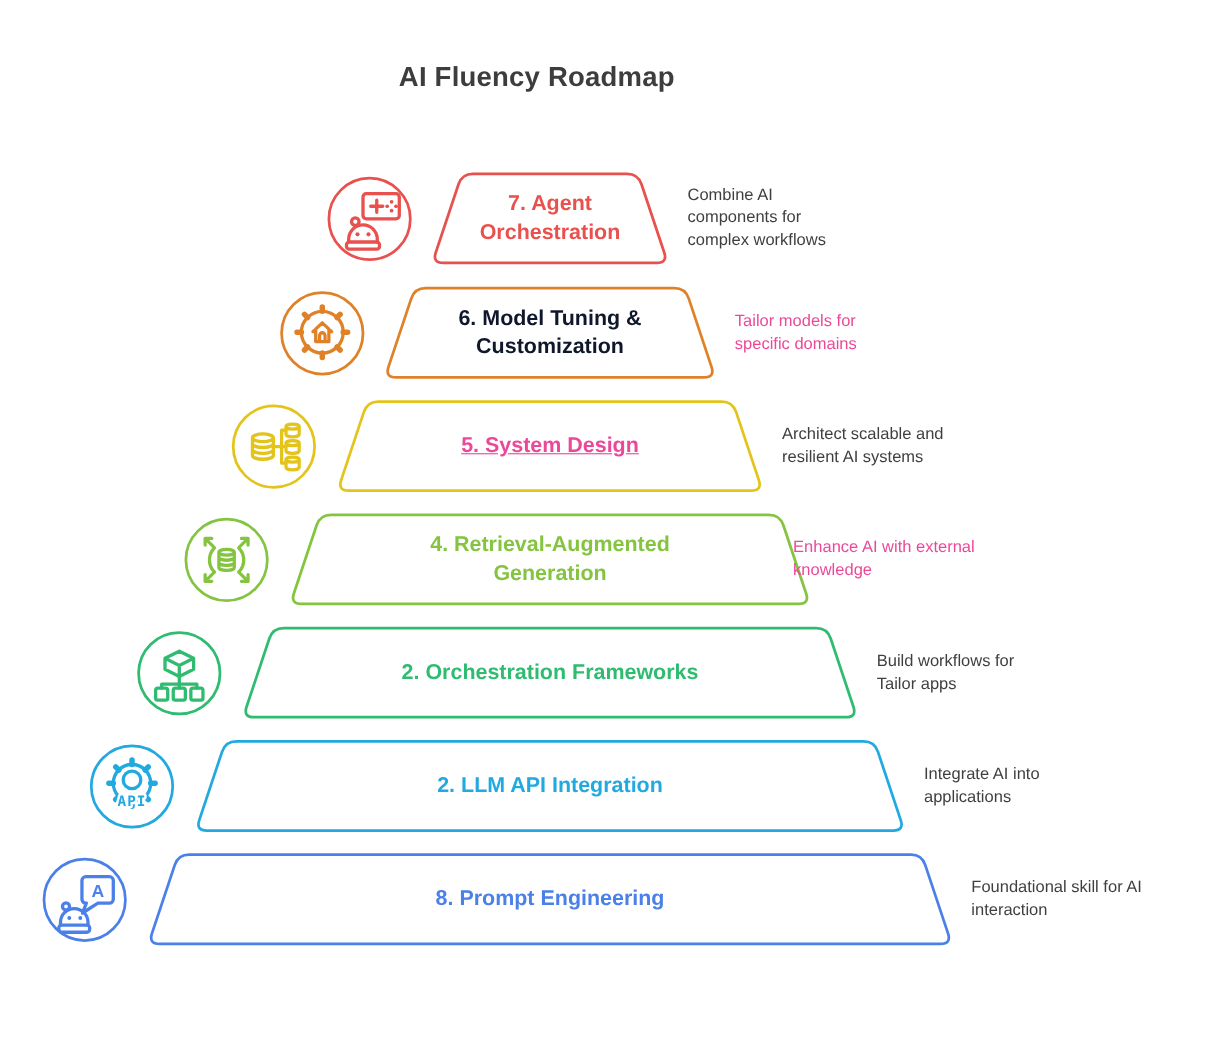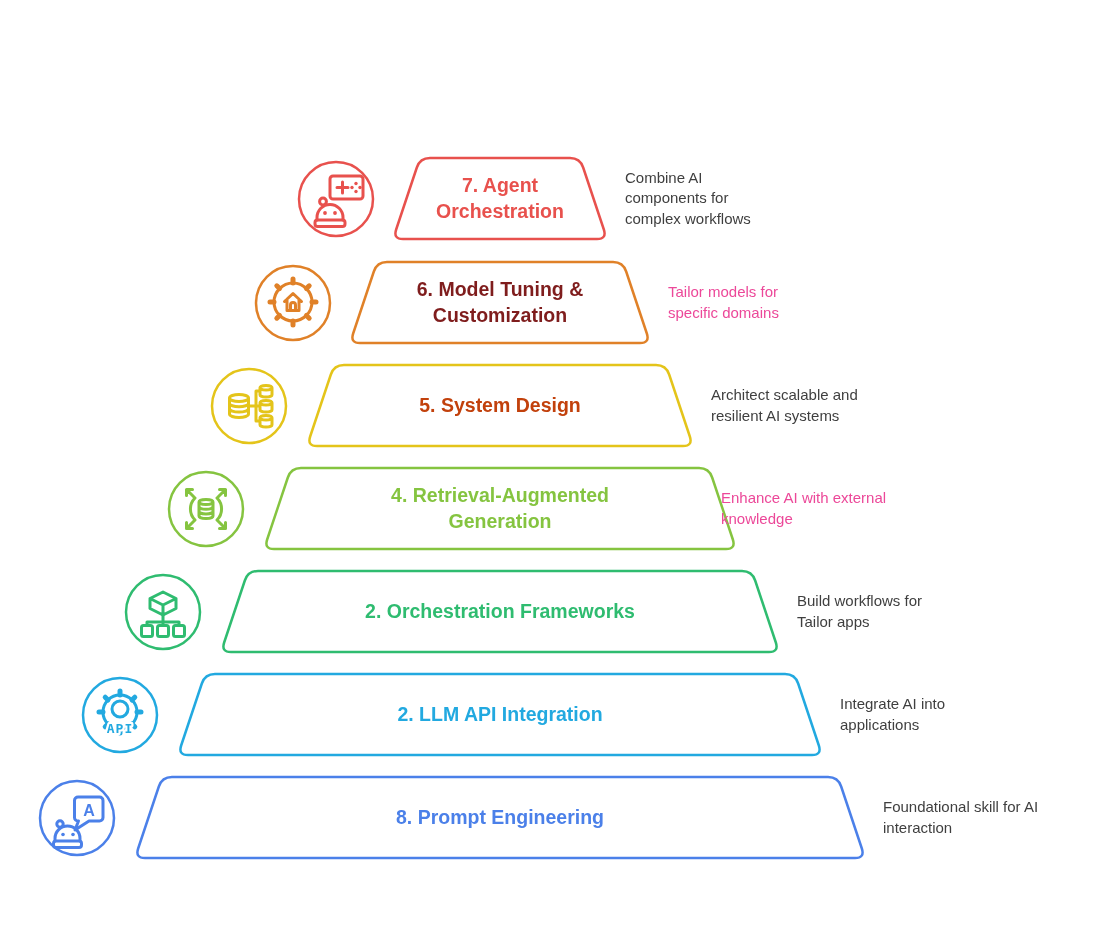--- a/index.html
+++ b/index.html
@@ -21,20 +21,21 @@
   .icon .letter{font-family:"Liberation Sans",sans-serif;font-size:16px;stroke-width:0;}
   .trap-label{position:absolute;display:flex;align-items:center;justify-content:center;
               text-align:center;font-weight:bold;font-size:19.5px;line-height:1.3;}
   .desc{position:absolute;display:flex;align-items:center;
         font-size:15px;line-height:1.35;color:#3F3F3F;}
 </style>
 </head>
 <body>
 
 <div id="stage">
+  <div id="title" style="color: rgb(61, 61, 61);">AI Fluency Roadmap</div>
   <svg id="trap-svg" width="1120" height="945">
       <path d="M430,158 L570,158 Q580,158 583.1622776601683,167.48683298050514 L603.8377223398317,229.51316701949486 Q607,239 597,239 L403,239 Q393,239 396.1622776601684,229.51316701949486 L416.8377223398316,167.48683298050514 Q420,158 430,158 Z" fill="#fff" stroke="#E8514D" stroke-width="2.5"></path>
       <path d="M387,262 L613,262 Q623,262 626.1622776601683,271.48683298050514 L646.8377223398317,333.51316701949486 Q650,343 640,343 L360,343 Q350,343 353.1622776601684,333.51316701949486 L373.8377223398316,271.48683298050514 Q377,262 387,262 Z" fill="#fff" stroke="#E08128" stroke-width="2.5"></path>
       <path d="M344,365 L656,365 Q666,365 669.1622776601683,374.48683298050514 L689.8377223398317,436.51316701949486 Q693,446 683,446 L317,446 Q307,446 310.1622776601684,436.51316701949486 L330.8377223398316,374.48683298050514 Q334,365 344,365 Z" fill="#fff" stroke="#E4C41A" stroke-width="2.5"></path>
       <path d="M301,468 L699,468 Q709,468 712.1622776601683,477.48683298050514 L732.8377223398317,539.5131670194949 Q736,549 726,549 L274,549 Q264,549 267.1622776601684,539.5131670194949 L287.8377223398316,477.48683298050514 Q291,468 301,468 Z" fill="#fff" stroke="#85C440" stroke-width="2.5"></path>
       <path d="M258,571 L742,571 Q752,571 755.1622776601683,580.4868329805051 L775.8377223398317,642.5131670194949 Q779,652 769,652 L231,652 Q221,652 224.16227766016837,642.5131670194949 L244.83772233983163,580.4868329805051 Q248,571 258,571 Z" fill="#fff" stroke="#2FBC70" stroke-width="2.5"></path>
       <path d="M215,674 L785,674 Q795,674 798.1622776601683,683.4868329805051 L818.8377223398317,745.5131670194949 Q822,755 812,755 L188,755 Q178,755 181.16227766016837,745.5131670194949 L201.83772233983163,683.4868329805051 Q205,674 215,674 Z" fill="#fff" stroke="#22A9E0" stroke-width="2.5"></path>
       <path d="M172,777 L828,777 Q838,777 841.1622776601683,786.4868329805051 L861.8377223398317,848.5131670194949 Q865,858 855,858 L145,858 Q135,858 138.16227766016837,848.5131670194949 L158.83772233983163,786.4868329805051 Q162,777 172,777 Z" fill="#fff" stroke="#4B80E9" stroke-width="2.5"></path>
     </svg>
 
@@ -61,36 +62,36 @@
 
   <div class="row">
     <div class="icon" style="left: 253px; top: 262.5px; color: rgb(224, 129, 40);">
       <svg viewBox="0 0 80 80">
         <circle class="ring" cx="40" cy="40" r="37"></circle>
         <circle cx="40" cy="39" r="19"></circle>
         <path class="tooth" d="M59 39 H63 M53.4 52.4 L56.2 55.2 M40 58 V62 M26.6 52.4 L23.8 55.2 M21 39 H17 M26.6 25.6 L23.8 22.8 M40 20 V16 M53.4 25.6 L56.2 22.8"></path>
         <path d="M31.5 38.5 L40 30.5 L48.5 38.5 M34 36 V47.5 H46 V36 M37.5 47.5 V42 a2.5 2.5 0 0 1 5 0 V47.5"></path>
       </svg>
     </div>
-    <div class="trap-label" style="left: 380px; top: 262px; width: 240px; height: 81px; color: #7f1d1d;">6. Model Tuning &amp; Customization</div>
+    <div class="trap-label" style="left: 380px; top: 262px; width: 240px; height: 81px; color: #0f172a;">6. Model Tuning &amp; Customization</div>
     <div class="desc" style="left: 668px; top: 262px; width: 140px; height: 81px; color: #ec4899;">Tailor models for specific domains</div>
   </div>
 
   <div class="row">
     <div class="icon" style="left: 209px; top: 365.5px; color: rgb(228, 196, 26);">
       <svg viewBox="0 0 80 80" stroke-width="2.6">
         <circle class="ring" cx="40" cy="40" r="37"></circle>
         <path d="M20.5 32 a9.5 3.5 0 0 0 19 0 a9.5 3.5 0 0 0 -19 0 M20.5 32 V48 a9.5 3.5 0 0 0 19 0 V32 M20.5 37.3 a9.5 3.5 0 0 0 19 0 M20.5 42.6 a9.5 3.5 0 0 0 19 0"></path>
         <path d="M40 40 H47 M47 25 V55 M47 25 H50 M47 40 H50 M47 55 H50"></path>
         <path d="M51 21.8 a6 2.3 0 0 0 12 0 a6 2.3 0 0 0 -12 0 M51 21.8 v7 a6 2.3 0 0 0 12 0 v-7"></path>
         <path d="M51 36.8 a6 2.3 0 0 0 12 0 a6 2.3 0 0 0 -12 0 M51 36.8 v7 a6 2.3 0 0 0 12 0 v-7"></path>
         <path d="M51 51.8 a6 2.3 0 0 0 12 0 a6 2.3 0 0 0 -12 0 M51 51.8 v7 a6 2.3 0 0 0 12 0 v-7"></path>
       </svg>
     </div>
-    <div class="trap-label" style="left: 340px; top: 365px; width: 320px; height: 81px; color: #c2410c;">5. System Design</div>
+    <div class="trap-label" style="left: 340px; top: 365px; width: 320px; height: 81px; color: #ec4899; text-decoration: underline;">5. System Design</div>
     <div class="desc" style="left: 711px; top: 365px; width: 175px; height: 81px; color: rgb(63, 63, 63);">Architect scalable and resilient AI systems</div>
   </div>
 
   <div class="row">
     <div class="icon" style="left: 166px; top: 468.5px; color: rgb(133, 196, 64);">
       <svg viewBox="0 0 80 80" stroke-width="2.6">
         <circle class="ring" cx="40" cy="40" r="37"></circle>
         <path d="M33 33 a7 2.6 0 0 0 14 0 a7 2.6 0 0 0 -14 0 M33 33 V47 a7 2.6 0 0 0 14 0 V33 M33 37.7 a7 2.6 0 0 0 14 0 M33 42.4 a7 2.6 0 0 0 14 0"></path>
         <path d="M29 29 a15.5 15.5 0 0 0 0 22 M51 29 a15.5 15.5 0 0 1 0 22"></path>
         <path d="M28 28 L20.5 20.5 M20.5 26.5 V20.5 H26.5"></path>

